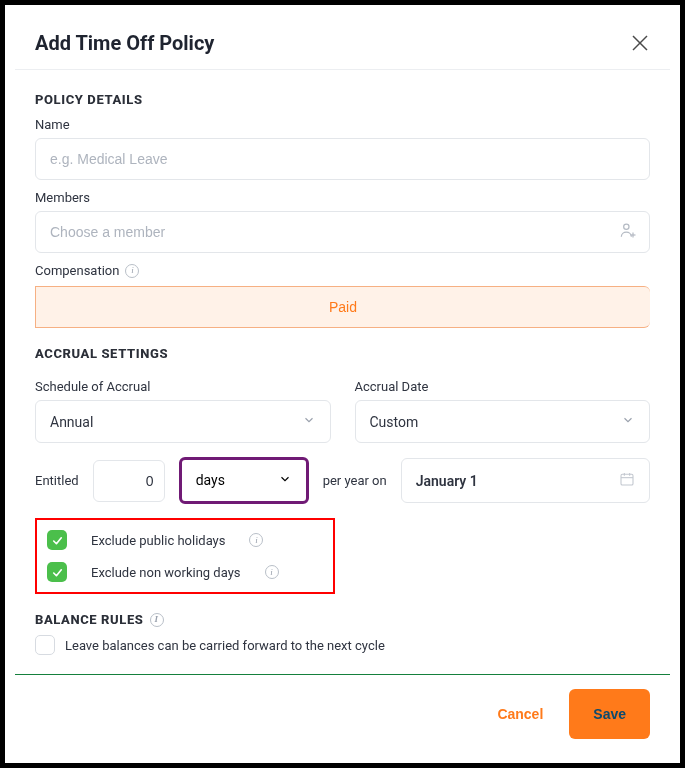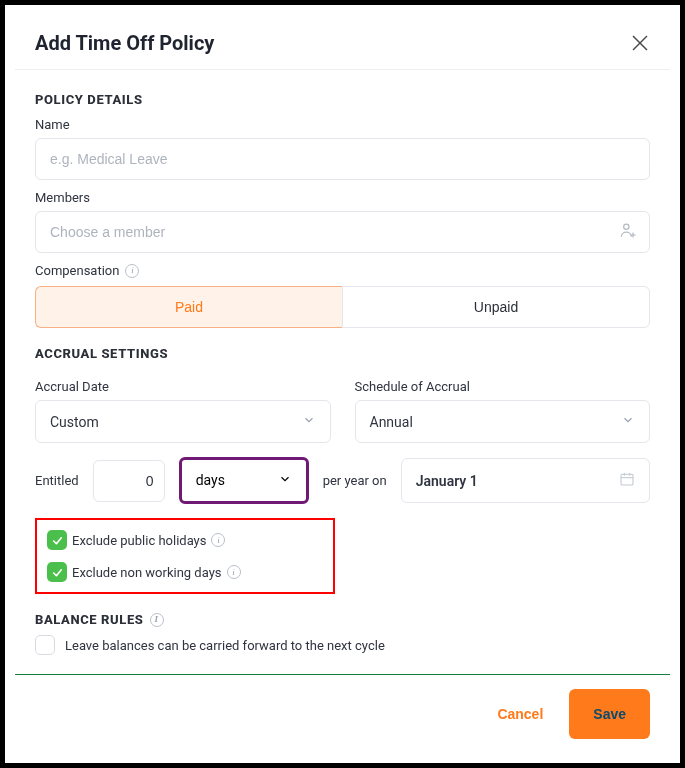--- a/index.html
+++ b/index.html
@@ -165,21 +165,21 @@
     padding: 10px 12px 10px 10px;
     margin-top: 14px;
     width: 300px;
     display: flex;
     flex-direction: column;
     gap: 12px;
   }
   .chk-row {
     display: flex;
     align-items: center;
-    gap: 5px;
+    gap: 24px;
     font-size: 13px;
     color: #2f3440;
   }
   .chk {
     width: 20px; height: 20px;
     border-radius: 5px;
     display: inline-flex;
     align-items: center;
     justify-content: center;
     cursor: pointer;
@@ -259,41 +259,40 @@
             </svg>
       </span>
     </div>
 
     <div class="field-label">
       <span>Compensation</span>
       <span class="info-icon">i</span>
     </div>
     <div class="seg">
       <button class="active">Paid</button>
-      <button>Unpaid</button>
     </div>
 
     <div class="section-title">ACCRUAL SETTINGS</div>
 
     <div class="row">
       <div class="col">
-        <div class="field-label">Accrual Date</div>
+        <div class="field-label">Schedule of Accrual</div>
         <div class="select">
-          <span>Custom</span>
+          <span>Annual</span>
           <span class="caret">
             <svg width="14" height="14" viewBox="0 0 24 24" fill="none" stroke="currentColor" stroke-width="2">
                   <polyline points="6 9 12 15 18 9"></polyline>
                 </svg>
           </span>
         </div>
       </div>
       <div class="col">
-        <div class="field-label">Schedule of Accrual</div>
+        <div class="field-label">Accrual Date</div>
         <div class="select">
-          <span>Annual</span>
+          <span>Custom</span>
           <span class="caret">
             <svg width="14" height="14" viewBox="0 0 24 24" fill="none" stroke="currentColor" stroke-width="2">
                   <polyline points="6 9 12 15 18 9"></polyline>
                 </svg>
           </span>
         </div>
       </div>
     </div>
 
     <div class="entitled-row">

